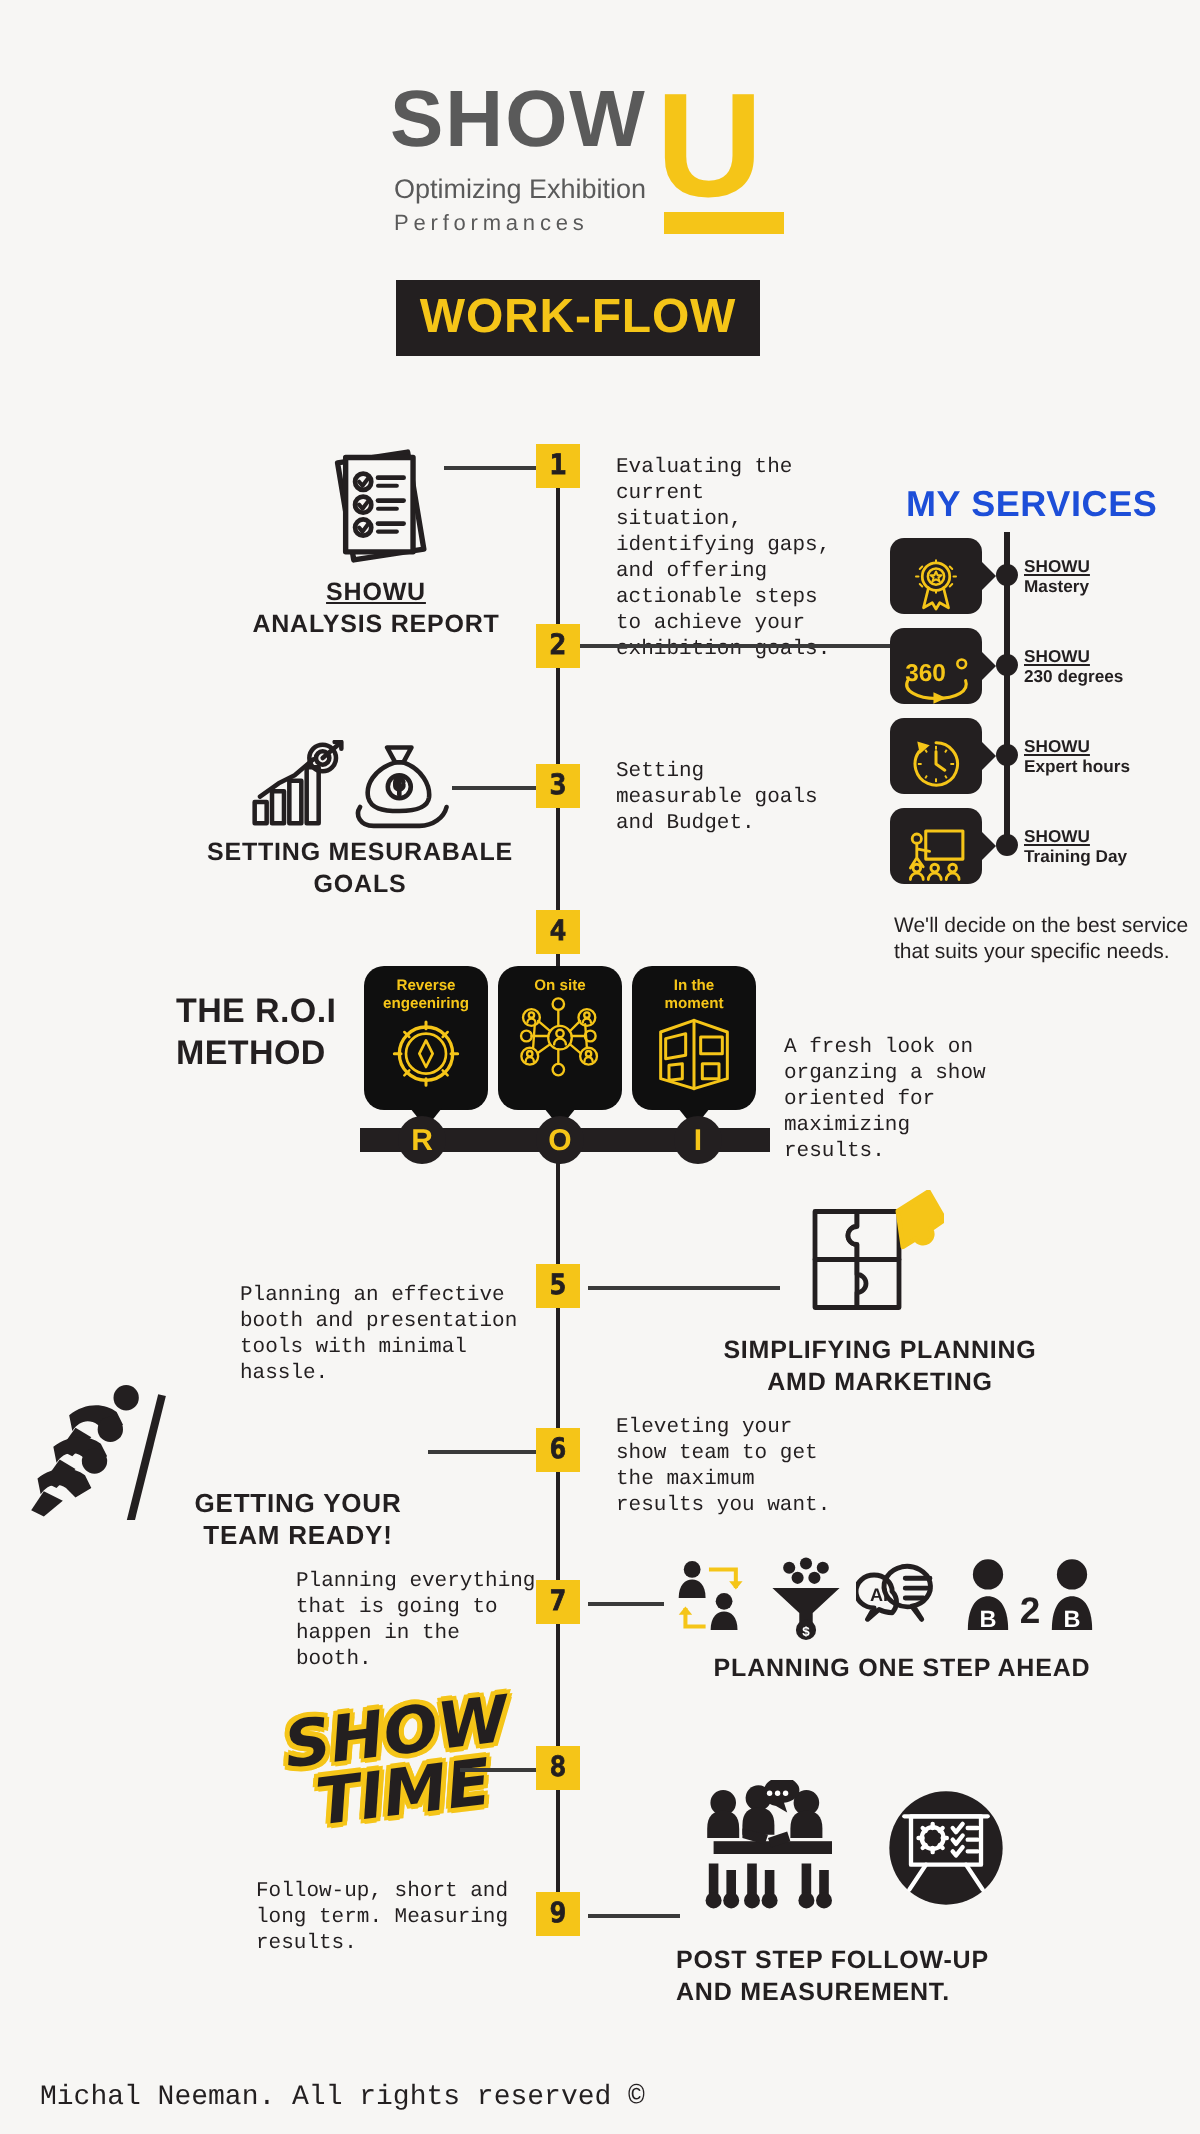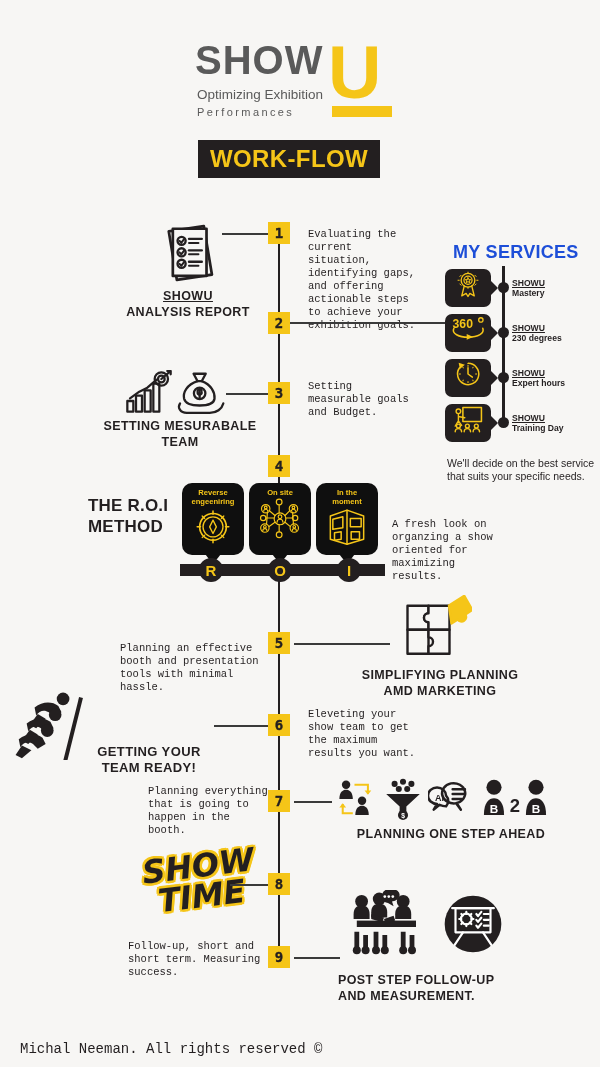--- a/index.html
+++ b/index.html
@@ -56,21 +56,21 @@
   .ylw{fill:none;stroke:#f5c518;stroke-width:6;stroke-linecap:round;stroke-linejoin:round;}
   .ylwf{fill:#f5c518;stroke:none;}
   .whtf{fill:#fff;stroke:none;}
 
   
   #services{left:445px;top:242px;width:150px;}
   #services-title{font-size:18px;font-weight:bold;letter-spacing:0.3px;color:#1d4ed8;margin-left:8px;}
   .svc-row{display:flex;align-items:center;height:40px;margin-top:5px;position:relative;}
   .svc-tile{
     width:46px;height:38px;background:#231f20;border-radius:7px;position:relative;
-    display:flex;align-items:flex-start;justify-content:center;flex:0 0 auto;
+    display:flex;align-items:flex-end;justify-content:center;flex:0 0 auto;
   }
   .svc-tile:after{
     content:"";position:absolute;right:-7px;top:11px;width:0;height:0;
     border-top:8px solid transparent;border-bottom:8px solid transparent;
     border-left:8px solid #231f20;
   }
   .svc-label{font-size:8.6px;line-height:10.5px;font-weight:bold;color:#231f20;margin-left:21px;}
   #svc-spine{position:absolute;left:57px;top:24px;width:2.5px;height:156px;background:#231f20;}
   .svc-dot{position:absolute;left:53px;width:11px;height:11px;border-radius:50%;background:#231f20;}
   #services-note{font-size:10.5px;line-height:13px;color:#231f20;margin-top:14px;margin-left:2px;}
@@ -263,21 +263,21 @@
       <path d="M32 19 C16 24 10 36 12 45 C14 53 22 55 35 55 C48 55 56 52 57 45 C58 36 52 24 38 19"></path>
       <circle cx="35" cy="37" r="8.5"></circle>
       <path d="M35 31 L35 43"></path>
       <path d="M38 33.5 a3 3 0 0 0 -6 1 a3 3 0 0 0 6 1 a3 3 0 0 1 -6 1"></path>
       <path d="M6 52 C2 58 6 66 16 66 L50 66 C60 66 68 60 70 52"></path>
     </g>
   </svg>
 </div>
 <div class="abs head-txt" style="left:100px;top:418px;width:160px;">
   <div>SETTING MESURABALE</div>
-  <div>TEAM</div>
+  <div>GOALS</div>
 </div>
 <div class="abs connector" style="left:226px;top:393px;width:48px;"></div>
 <div class="abs badge" style="left:268px;top:382px;">3</div>
 <div class="abs body-txt" style="left:308px;top:380px;width:110px;">Setting measurable goals and Budget.</div>
 
 <div class="abs badge" style="left:268px;top:455px;">4</div>
 
 <div class="abs" id="roi-title">
   <div>THE R.O.I</div>
   <div>METHOD</div>
@@ -496,21 +496,21 @@
       <rect x="21" y="18" width="42" height="29"></rect>
       <path d="M17 18 L67 18"></path>
       <path d="M30 47 L20 62 M54 47 L64 62"></path>
       <circle cx="34" cy="31" r="6.5"></circle>
       <path d="M34 22.5 L34 25 M34 37 L34 39.5 M25.5 31 L28 31 M40 31 L42.5 31 M28 25 L29.8 26.8 M38.2 35.2 L40 37 M28 37 L29.8 35.2 M38.2 26.8 L40 25"></path>
       <path d="M46 25 L48 27.5 L52 22.5 M46 32 L48 34.5 L52 29.5 M46 39 L48 41.5 L52 36.5"></path>
       <path d="M55 25 L61 25 M55 32 L61 32 M55 39 L61 39"></path>
     </g>
   </svg>
 </div>
-<div class="abs body-txt" style="left:128px;top:940px;width:135px;">Follow-up, short and short term. Measuring success.</div>
+<div class="abs body-txt" style="left:128px;top:940px;width:135px;">Follow-up, short and long term. Measuring results.</div>
 <div class="abs badge" style="left:268px;top:946px;">9</div>
 <div class="abs connector" style="left:294px;top:957px;width:46px;"></div>
 <div class="abs head-txt" style="left:338px;top:972px;width:230px;text-align:left;">
   <div>POST STEP FOLLOW-UP</div>
   <div>AND MEASUREMENT.</div>
 </div>
 
 <div class="abs" id="footer">Michal Neeman. All rights reserved ©</div>
 
 </body></html>

